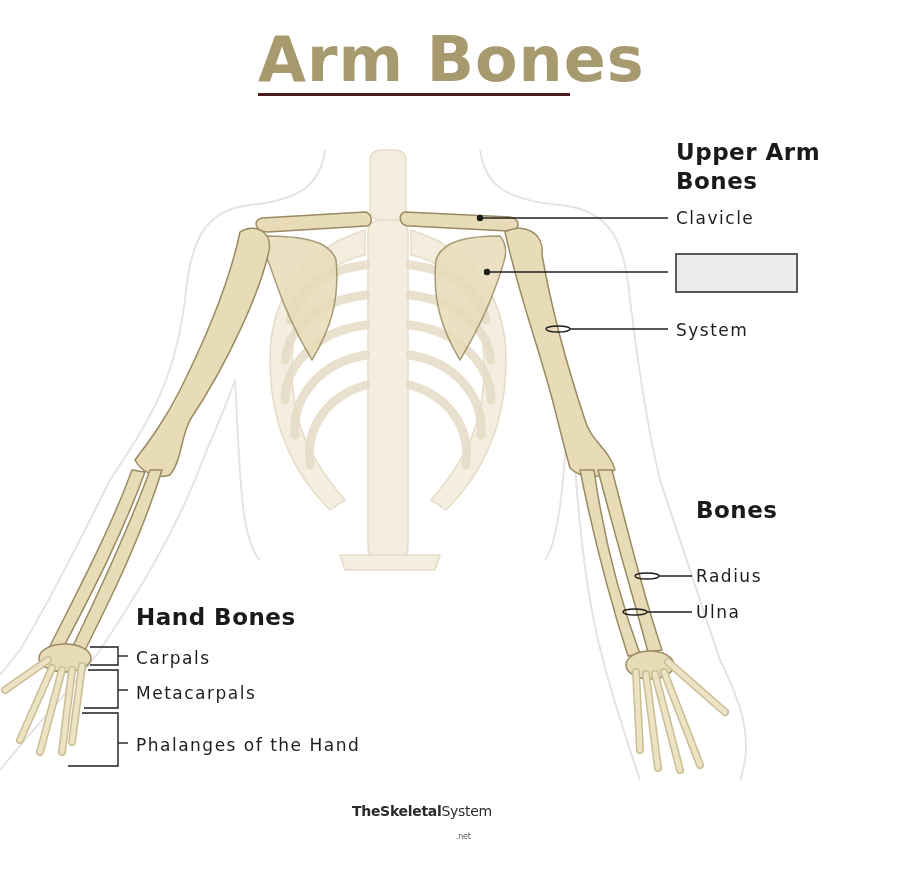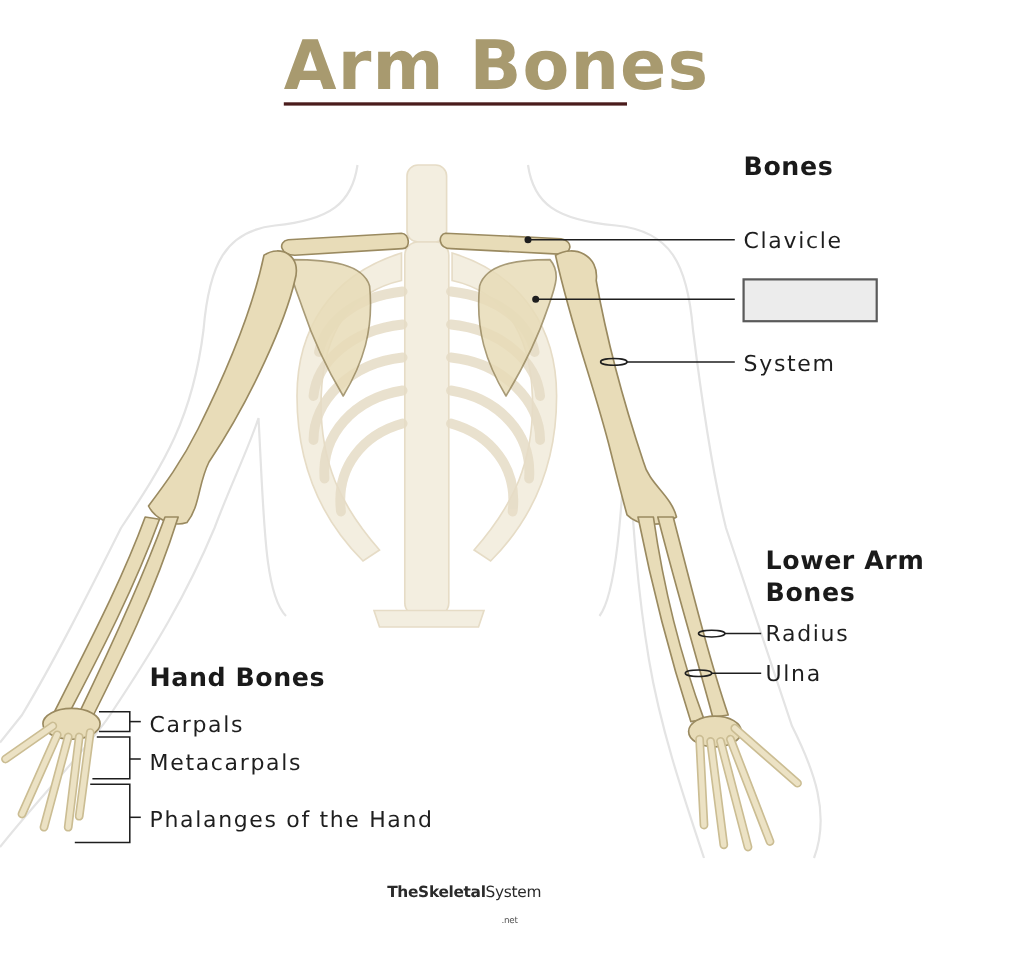--- a/index.html
+++ b/index.html
@@ -5,21 +5,21 @@
   html, body { margin: 0; padding: 0; background: #ffffff; }
   body { width: 918px; height: 880px; position: relative; overflow: hidden;
          font-family: "DejaVu Sans", sans-serif; }
   .title { position: absolute; left: 258px; top: 30px; margin: 0;
            font-family: "DejaVu Sans", sans-serif; font-weight: bold;
            font-size: 62px; color: #a89a6f; letter-spacing: 1px; line-height: 60px; }
   .title-rule { position: absolute; left: 258px; top: 93px; width: 312px; height: 3px; background: #4a1c1c; }
   svg.art { position: absolute; left: 0; top: 0; }
   .heading { position: absolute; font-weight: bold; font-size: 23px; line-height: 29px;
              color: #1a1a1a; letter-spacing: 0.5px; }
-  .label { position: absolute; font-size: 20px; line-height: 24px; color: #1e1e1e; letter-spacing: 1.5px; }
+  .label { position: absolute; font-size: 17px; line-height: 24px; color: #1e1e1e; letter-spacing: 1.5px; }
   .blank-box { position: absolute; left: 675px; top: 253px; width: 123px; height: 40px;
                background: #ececec; border: 2px solid #5a5a5a; box-sizing: border-box; cursor: text; }
   .logo { position: absolute; left: 352px; top: 803px; font-size: 14px; color: #2a2a2a; letter-spacing: -0.3px; }
   .logo b { font-weight: bold; }
   .logo .net { position: absolute; left: 104px; top: 29px; font-size: 8px; color: #555; }
 </style>
 </head>
 <body>
 
 <h1 class="title">Arm Bones</h1>
@@ -115,28 +115,28 @@
     <polyline points="90,647 118,647 118,665 90,665"></polyline>
     <line x1="118" y1="656" x2="128" y2="656"></line>
     <polyline points="88,670 118,670 118,708 84,708"></polyline>
     <line x1="118" y1="690" x2="128" y2="690"></line>
     <polyline points="82,713 118,713 118,766 68,766"></polyline>
     <line x1="118" y1="743" x2="128" y2="743"></line>
   </g>
 </svg>
 
 <div class="heading" style="left:676px; top:138px;">
+  <div>Upper Arm</div>
   <div>Bones</div>
 </div>
 <div class="label" style="left:676px; top:206px;">Clavicle</div>
 <div class="blank-box"></div>
 <div class="label" style="left:676px; top:318px;">System</div>
 
 <div class="heading" style="left:696px; top:496px;">
-  <div>Lower Arm</div>
   <div>Bones</div>
 </div>
 <div class="label" style="left:696px; top:564px;">Radius</div>
 <div class="label" style="left:696px; top:600px;">Ulna</div>
 
 <div class="heading" style="left:136px; top:603px;">Hand Bones</div>
 <div class="label" style="left:136px; top:646px;">Carpals</div>
 <div class="label" style="left:136px; top:681px;">Metacarpals</div>
 <div class="label" style="left:136px; top:733px;">Phalanges of the Hand</div>
 

